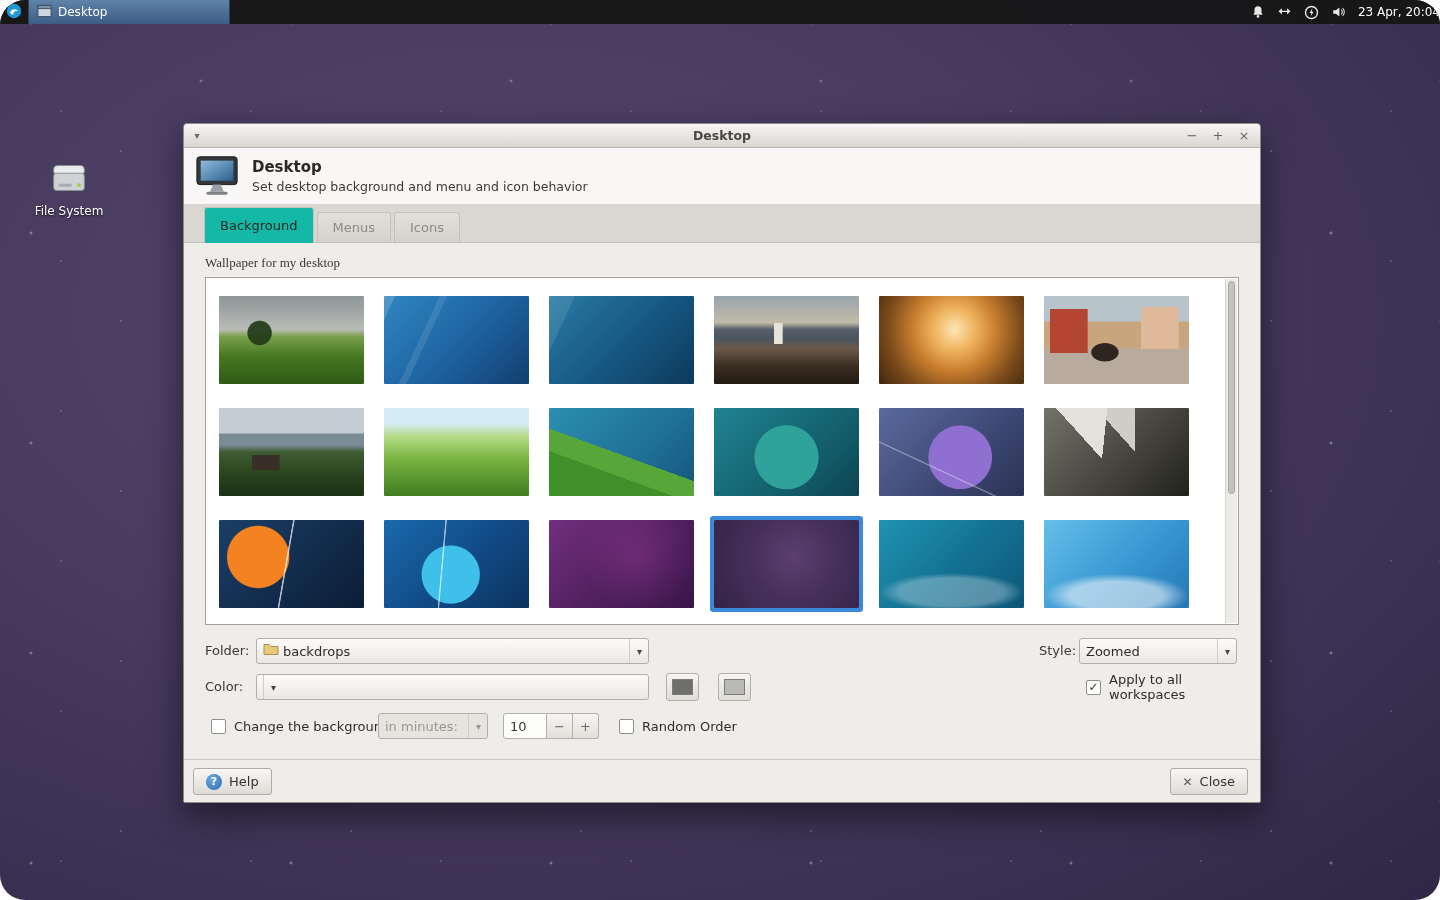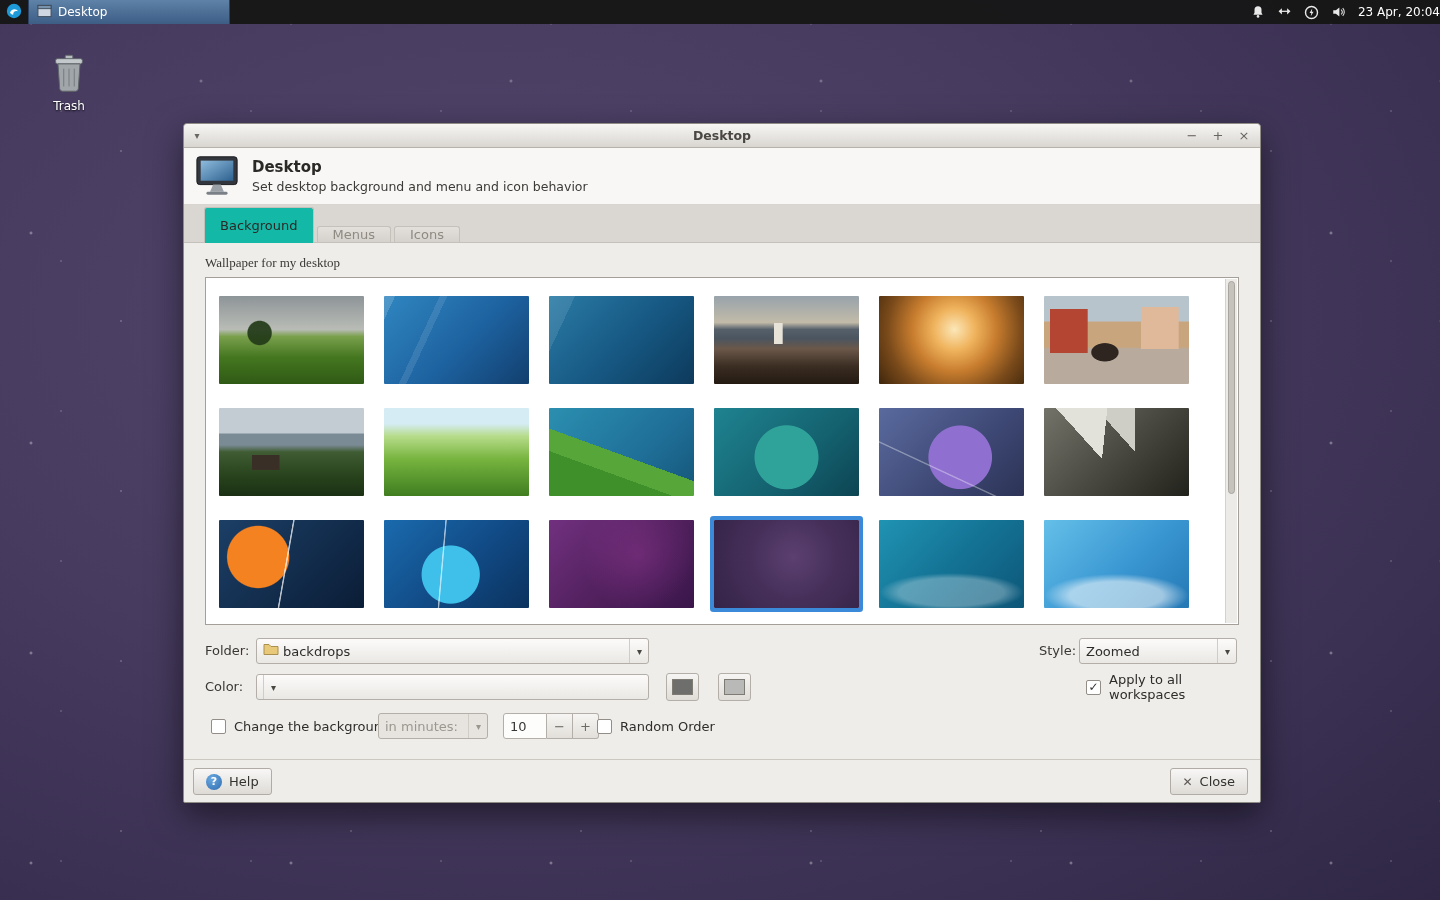--- a/index.html
+++ b/index.html
@@ -8,21 +8,21 @@
 
   
   .screen { position:relative; width:1440px; height:900px; overflow:hidden;
     background-image:
       radial-gradient(1.5px 1.5px at 31px 23px, rgba(255,255,255,.5), transparent 2px),
       radial-gradient(1px 1px at 121px 151px, rgba(255,255,255,.35), transparent 1.5px),
       radial-gradient(1.5px 1.5px at 201px 81px, rgba(255,255,255,.4), transparent 2px),
       radial-gradient(1px 1px at 61px 111px, rgba(255,255,255,.28), transparent 1.5px),
       radial-gradient(ellipse at 35% 35%, #53476e 0%, #473b5f 45%, #3b3153 75%, #2f2745 100%);
     background-size:260px 210px, 230px 170px, 310px 240px, 190px 150px, 100% 100%;
-    background-repeat:repeat,repeat,repeat,repeat,no-repeat; }
+    background-repeat:repeat,repeat,repeat,repeat,no-repeat;border-radius:25px; }
 
   
   .panel { position:absolute; top:0; left:0; width:1440px; height:24px;
     background:rgba(23,23,23,.97); display:flex; align-items:center; z-index:50; }
   .panel-left { display:flex; align-items:center; height:100%; }
   .logo-btn { width:28px; height:100%; display:flex; align-items:center; justify-content:center; }
   .task-btn { height:100%; width:202px; display:flex; align-items:center; gap:6px; padding:0 8px;
     background:linear-gradient(#5e82a8,#3d5d85); border-left:1px solid #2a4364; border-right:1px solid #2a4364; }
   .task-btn span.lbl { color:#fff; font-size:12px; }
   .panel-right { margin-left:auto; display:flex; align-items:center; gap:11px; padding-right:0; height:100%; }
@@ -48,21 +48,21 @@
   .tb-btns { margin-left:auto; display:flex; align-items:center; gap:10px; padding-right:8px; }
   .tb-btn { width:16px; text-align:center; color:#6a6660; font-size:13px; line-height:16px; }
 
   .dlg-header { position:absolute; top:24px; left:0; right:0; height:57px; background:#f8f7f5;
     border-bottom:1px solid #d8d5d0; display:flex; align-items:center; padding:0 10px; gap:12px; }
   .hdr-title { font-size:15px; font-weight:bold; color:#2b2926; }
   .hdr-sub { font-size:12.5px; color:#3c3a37; margin-top:3px; }
 
   .tabstrip { position:absolute; top:81px; left:0; right:0; height:38px; background:#dad7d2;
     border-bottom:1px solid #c4c0ba; display:flex; align-items:flex-end; padding-left:20px; }
-  .tab { height:16px; padding:0 15px; display:flex; align-items:center; font-size:13px;
+  .tab { height:30px; padding:0 15px; display:flex; align-items:center; font-size:13px;
     color:#8e8a82; background:linear-gradient(#e3e0db,#d5d2cd); border:1px solid #c4c0ba;
     border-bottom:none; border-radius:3px 3px 0 0; margin-right:3px; }
   .tab.active { height:36px; background:#14b8a6; color:#2b2926; position:relative; top:1px; }
 
   .content { position:absolute; top:119px; left:0; right:0; bottom:43px; background:#efedea; }
   .sec-label { position:absolute; left:21px; top:12px; color:#3a3835;font-family:Liberation Serif, serif; }
 
   .gridbox { position:absolute; left:21px; top:34px; width:1034px; height:348px; background:#fff;
     border:1px solid #a49f99; }
   .grid { position:absolute; left:0; top:0; right:14px; bottom:0; overflow:hidden;
@@ -180,30 +180,30 @@
       <span class="tray-ic">
         <svg width="15" height="14" viewBox="0 0 16 16">
             <path d="M2 6v4h3l4 3.2V2.8L5 6z" fill="#e9e9e9"></path>
             <path d="M11 5.2a4 4 0 0 1 0 5.6M12.8 3.6a6.3 6.3 0 0 1 0 8.8" stroke="#e9e9e9" fill="none" stroke-width="1.2"></path>
           </svg>
       </span>
       <span class="clock">23 Apr, 20:04</span>
     </div>
   </div>
 
-  <div class="desk-icon" id="di-trash">
+  <div class="desk-icon" id="di-fs">
     <span class="ic">
       <svg width="46" height="46" viewBox="0 0 48 48">
-          <rect x="20" y="5.5" width="8" height="4.5" rx="1.5" fill="#b7bcc0" stroke="#5e6468"></rect>
-          <rect x="10" y="9" width="28" height="5.5" rx="2" fill="#c3c8cc" stroke="#5e6468"></rect>
-          <path d="M12.5 14.5h23l-1.8 26a2.8 2.8 0 0 1-2.8 2.5H17.1a2.8 2.8 0 0 1-2.8-2.5z" fill="#a0a6aa" stroke="#5e6468"></path>
-          <path d="M18.5 19.5v18.5M24 19.5v18.5M29.5 19.5v18.5" stroke="#73797d" fill="none"></path>
+          <rect x="8" y="11" width="32" height="10" rx="4" fill="#e9ebec" stroke="#8a8e92"></rect>
+          <rect x="8" y="19" width="32" height="18" rx="3" fill="#cfd3d6" stroke="#8a8e92"></rect>
+          <rect x="13" y="30" width="14" height="3" rx="1.5" fill="#a7adb1"></rect>
+          <circle cx="34.5" cy="31.5" r="2" fill="#9ad04a"></circle>
         </svg>
     </span>
-    <div class="cap">Trash</div>
+    <div class="cap">File System</div>
   </div>
 
   <div class="dialog">
 
     <div class="titlebar">
       <span class="tb-menu">▾</span>
       <span class="tb-title">Desktop</span>
       <span class="tb-btns">
         <span class="tb-btn">−</span>
         <span class="tb-btn">+</span>
@@ -304,21 +304,21 @@
         <span class="checkbox"></span>
         <span>Change the background</span>
       </div>
       <div class="dd disabled" style="left:194px; top:470px; width:110px;">
         <span class="val">in minutes:</span>
         <span class="arrw">▾</span>
       </div>
       <input class="entry" style="left: 319px; top: 470px;" value="10">
       <div class="spinbtn" style="left:363px; top:470px;">−</div>
       <div class="spinbtn last" style="left:389px; top:470px;">+</div>
-      <div class="chkrow" style="left:413px; top:470px;">
+      <div class="chkrow" style="left:435px; top:470px;">
         <span class="checkbox"></span>
         <span>Random Order</span>
       </div>
     </div>
 
     <div class="footer">
       <div class="gtk-btn" style="left:9px;">
         <span class="qicon">?</span>
         <span>Help</span>
       </div>

